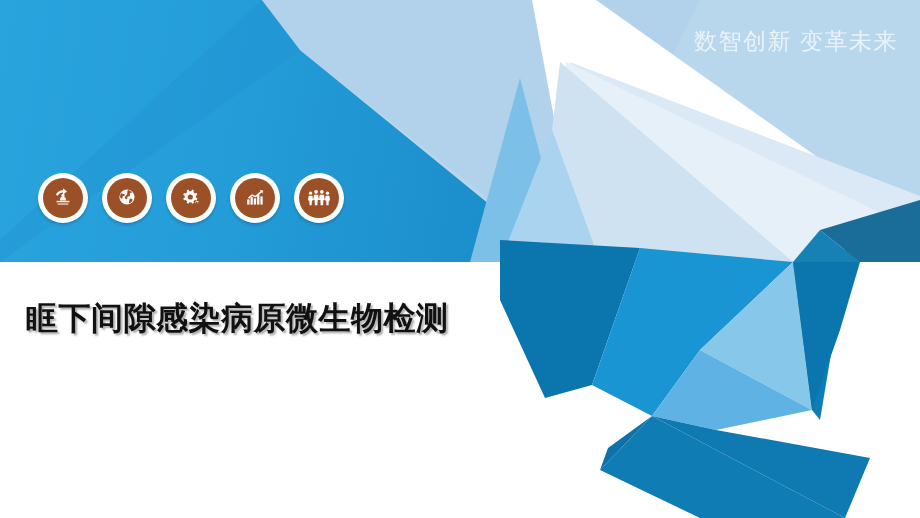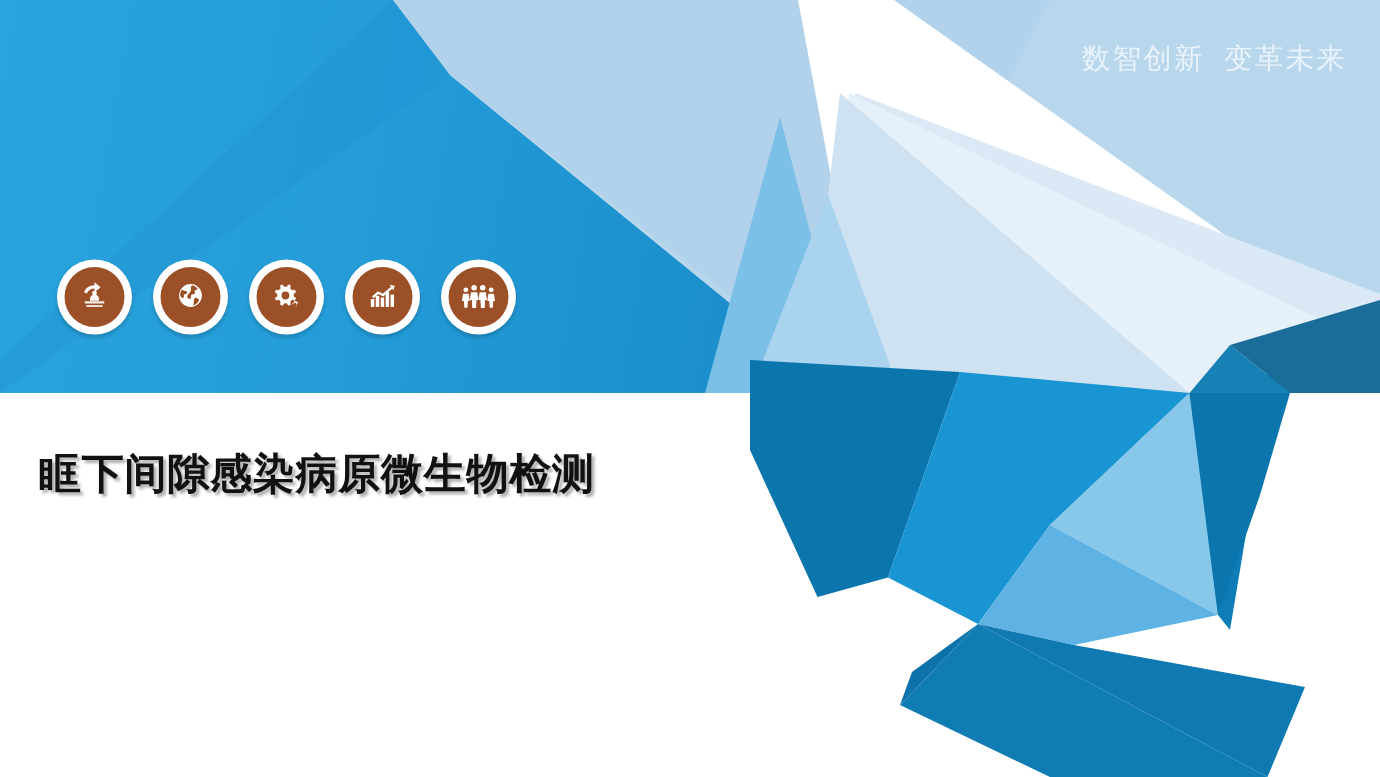--- a/index.html
+++ b/index.html
@@ -34,22 +34,22 @@
     width: 920px;
     height: 518px;
   }
   .art svg { display: block; }
 
   
   .tagline {
     position: absolute;
     right: 22px;
     top: 26px;
-    font-family: Liberation Mono, monospace;
-    font-size: 19px;
+    font-family: Liberation Sans, sans-serif;
+    font-size: 23px;
     letter-spacing: 1.5px;
     color: #e8f3fb;
     white-space: nowrap;
   }
   
   .icon-row {
     position: absolute;
     left: 38px;
     top: 173px;
     display: flex;
@@ -77,21 +77,21 @@
     justify-content: center;
   }
   .icon-inner svg { display: block; }
 
   
   .title {
     position: absolute;
     left: 26px;
     top: 296px;
     width: 500px;
-    font-size: 28px;
+    font-size: 32px;
     font-weight: bold;
     line-height: 1.42;
     color: #111111;
     text-shadow: 2px 2px 2px rgba(0,0,0,0.32);
     letter-spacing: 0.5px;
   }
 </style>
 </head>
 <body>
 

